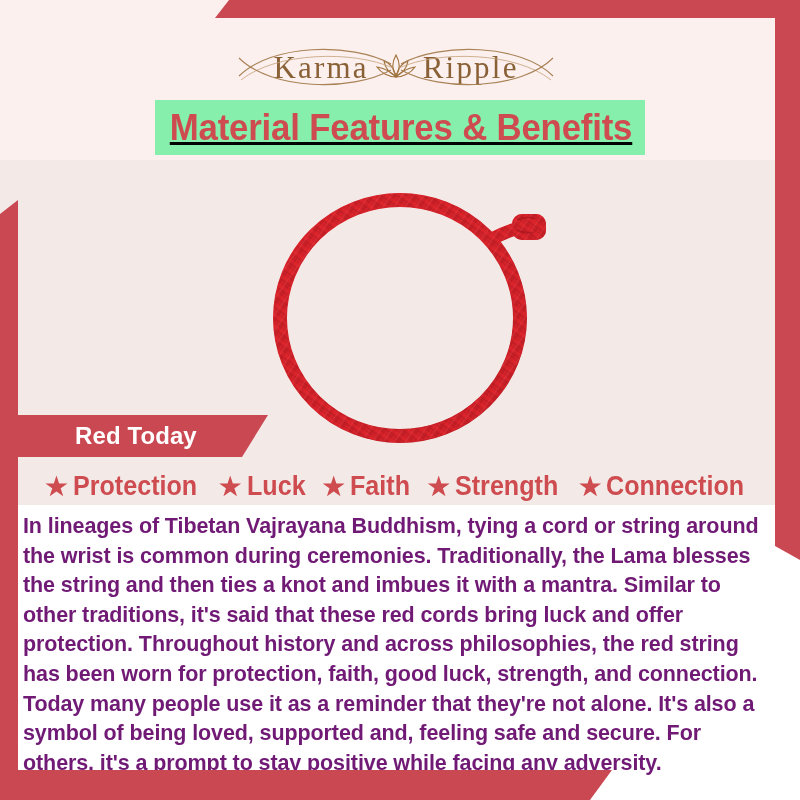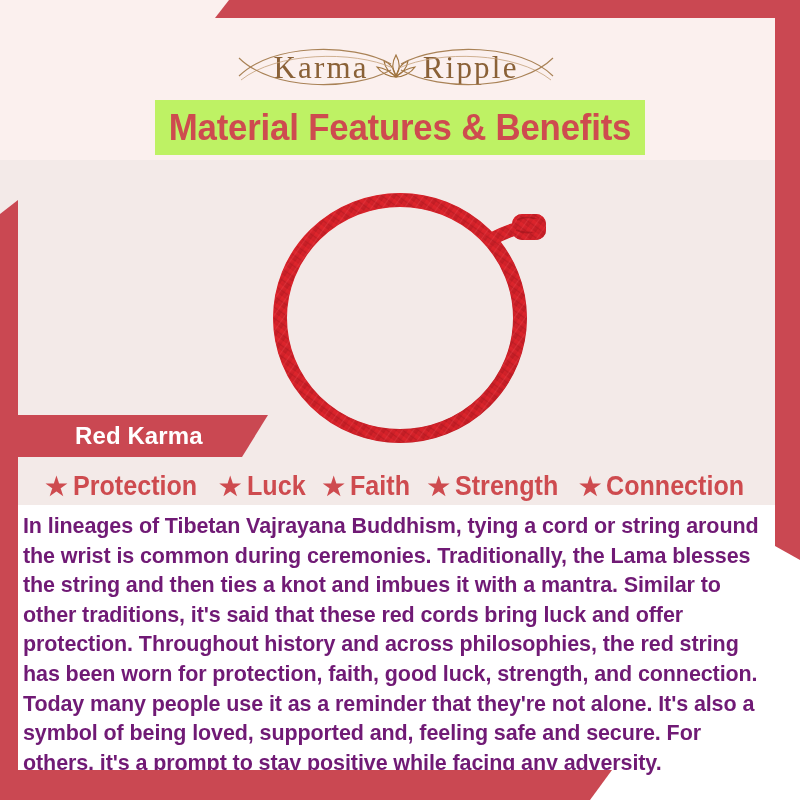--- a/index.html
+++ b/index.html
@@ -69,22 +69,22 @@
     font-family:"Liberation Serif", serif;
     font-size:31px; color:#8a6137; letter-spacing:2.2px;
     line-height:1; white-space:nowrap;
   }
   .logo-lotus { width:42px; height:34px; flex:0 0 auto; }
   .logo-swoosh { position:absolute; left:0; top:0; width:330px; height:62px; pointer-events:none; }
 
   
   .headline-band {
     position:absolute; top:100px; left:155px; width:490px; height:55px;
-    background:#bef264; z-index:5;
-    display:flex; align-items:center; justify-content:center;
+    background:#86efac; z-index:5;
+    display:flex; align-items:center; justify-content:flex-start;text-decoration:underline;
   }
   .headline {
     font-size:37px; font-weight:bold; color:#ce4b4f;
     letter-spacing:-0.2px; white-space:nowrap;
     transform:scaleX(0.94); transform-origin:center;
   }
 
   
   .photo {
     position:absolute; top:168px; left:240px; width:340px; height:280px;
@@ -197,21 +197,21 @@
         <path d="M277 52 q 12 -6 24 2" fill="none" stroke="#9d151c" stroke-width="1.6" opacity="0.6"></path>
         <path d="M276 62 q 13 6 26 -2" fill="none" stroke="#9d151c" stroke-width="1.6" opacity="0.6"></path>
       </g>
 
       <ellipse cx="296" cy="58" rx="8" ry="7" fill="url(#cordg)"></ellipse>
       <ellipse cx="296" cy="58" rx="8" ry="7" fill="url(#braid)" opacity="0.85"></ellipse>
     </svg>
   </div>
 
   <div class="ribbon">
-    <span class="ribbon-label">Red Karma</span>
+    <span class="ribbon-label">Red Today</span>
   </div>
 
   <div class="features">
     <div class="feature">
       <span class="star">★</span>
       <span class="flabel">Protection</span>
     </div>
     <div class="feature">
       <span class="star">★</span>
       <span class="flabel">Luck</span>

